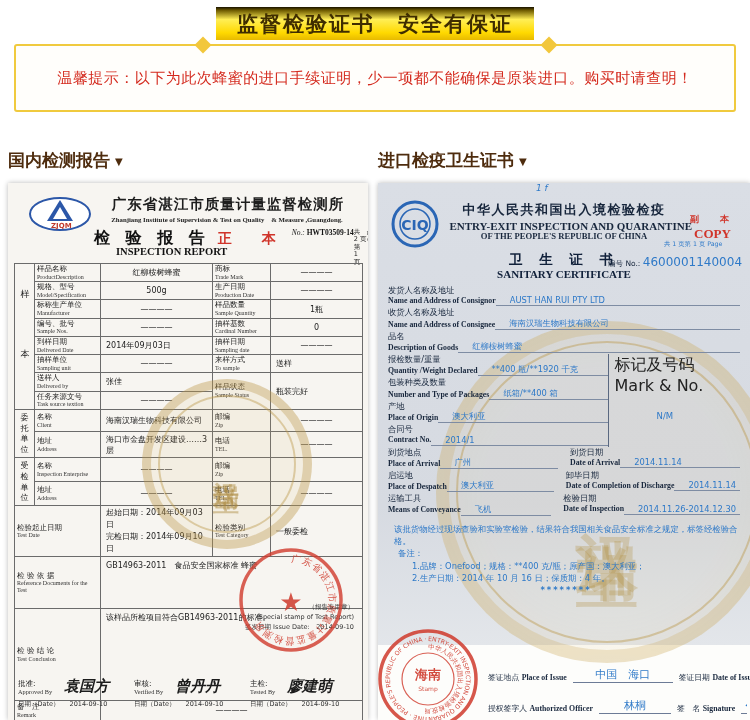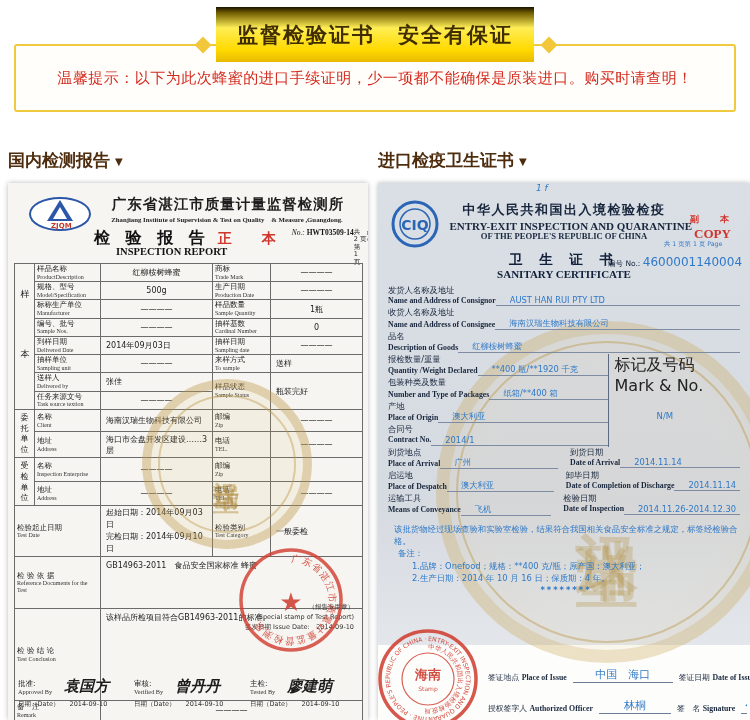--- a/index.html
+++ b/index.html
@@ -1,19 +1,19 @@
 <!DOCTYPE html>
 <html><head>
 <meta charset="utf-8">
 <style>
   html,body{margin:0;padding:0;}
   .page{position:relative;width:750px;height:720px;background:#ffffff;overflow:hidden;
         font-family:"DejaVu Sans",sans-serif;color:#222;}
   
-  .banner{position:absolute;left:216px;top:7px;width:318px;height:55px;z-index:5;
+  .banner{position:absolute;left:216px;top:7px;width:318px;height:33px;z-index:5;
     background:linear-gradient(180deg,#181200 0%,#6d5a00 10%,#ffee55 38%,#ffd900 78%,#e7ba00 100%);
     display:flex;align-items:center;justify-content:center;}
   .banner-title{font-size:21px;font-weight:bold;color:#3f2d00;letter-spacing:2px;}
   .diamond{position:absolute;top:39px;width:12px;height:12px;background:#f2c73c;transform:rotate(45deg);z-index:6;}
   .d-left{left:197px;} .d-right{left:543px;}
   
   .tipbox{position:absolute;left:14px;top:44px;width:718px;height:64px;border:2px solid #f0ca3e;
     border-radius:3px;background:#fffefb;display:flex;align-items:center;justify-content:center;z-index:2;}
   .tip-text{color:#d42a1e;font-size:15px;letter-spacing:.5px;}
   

